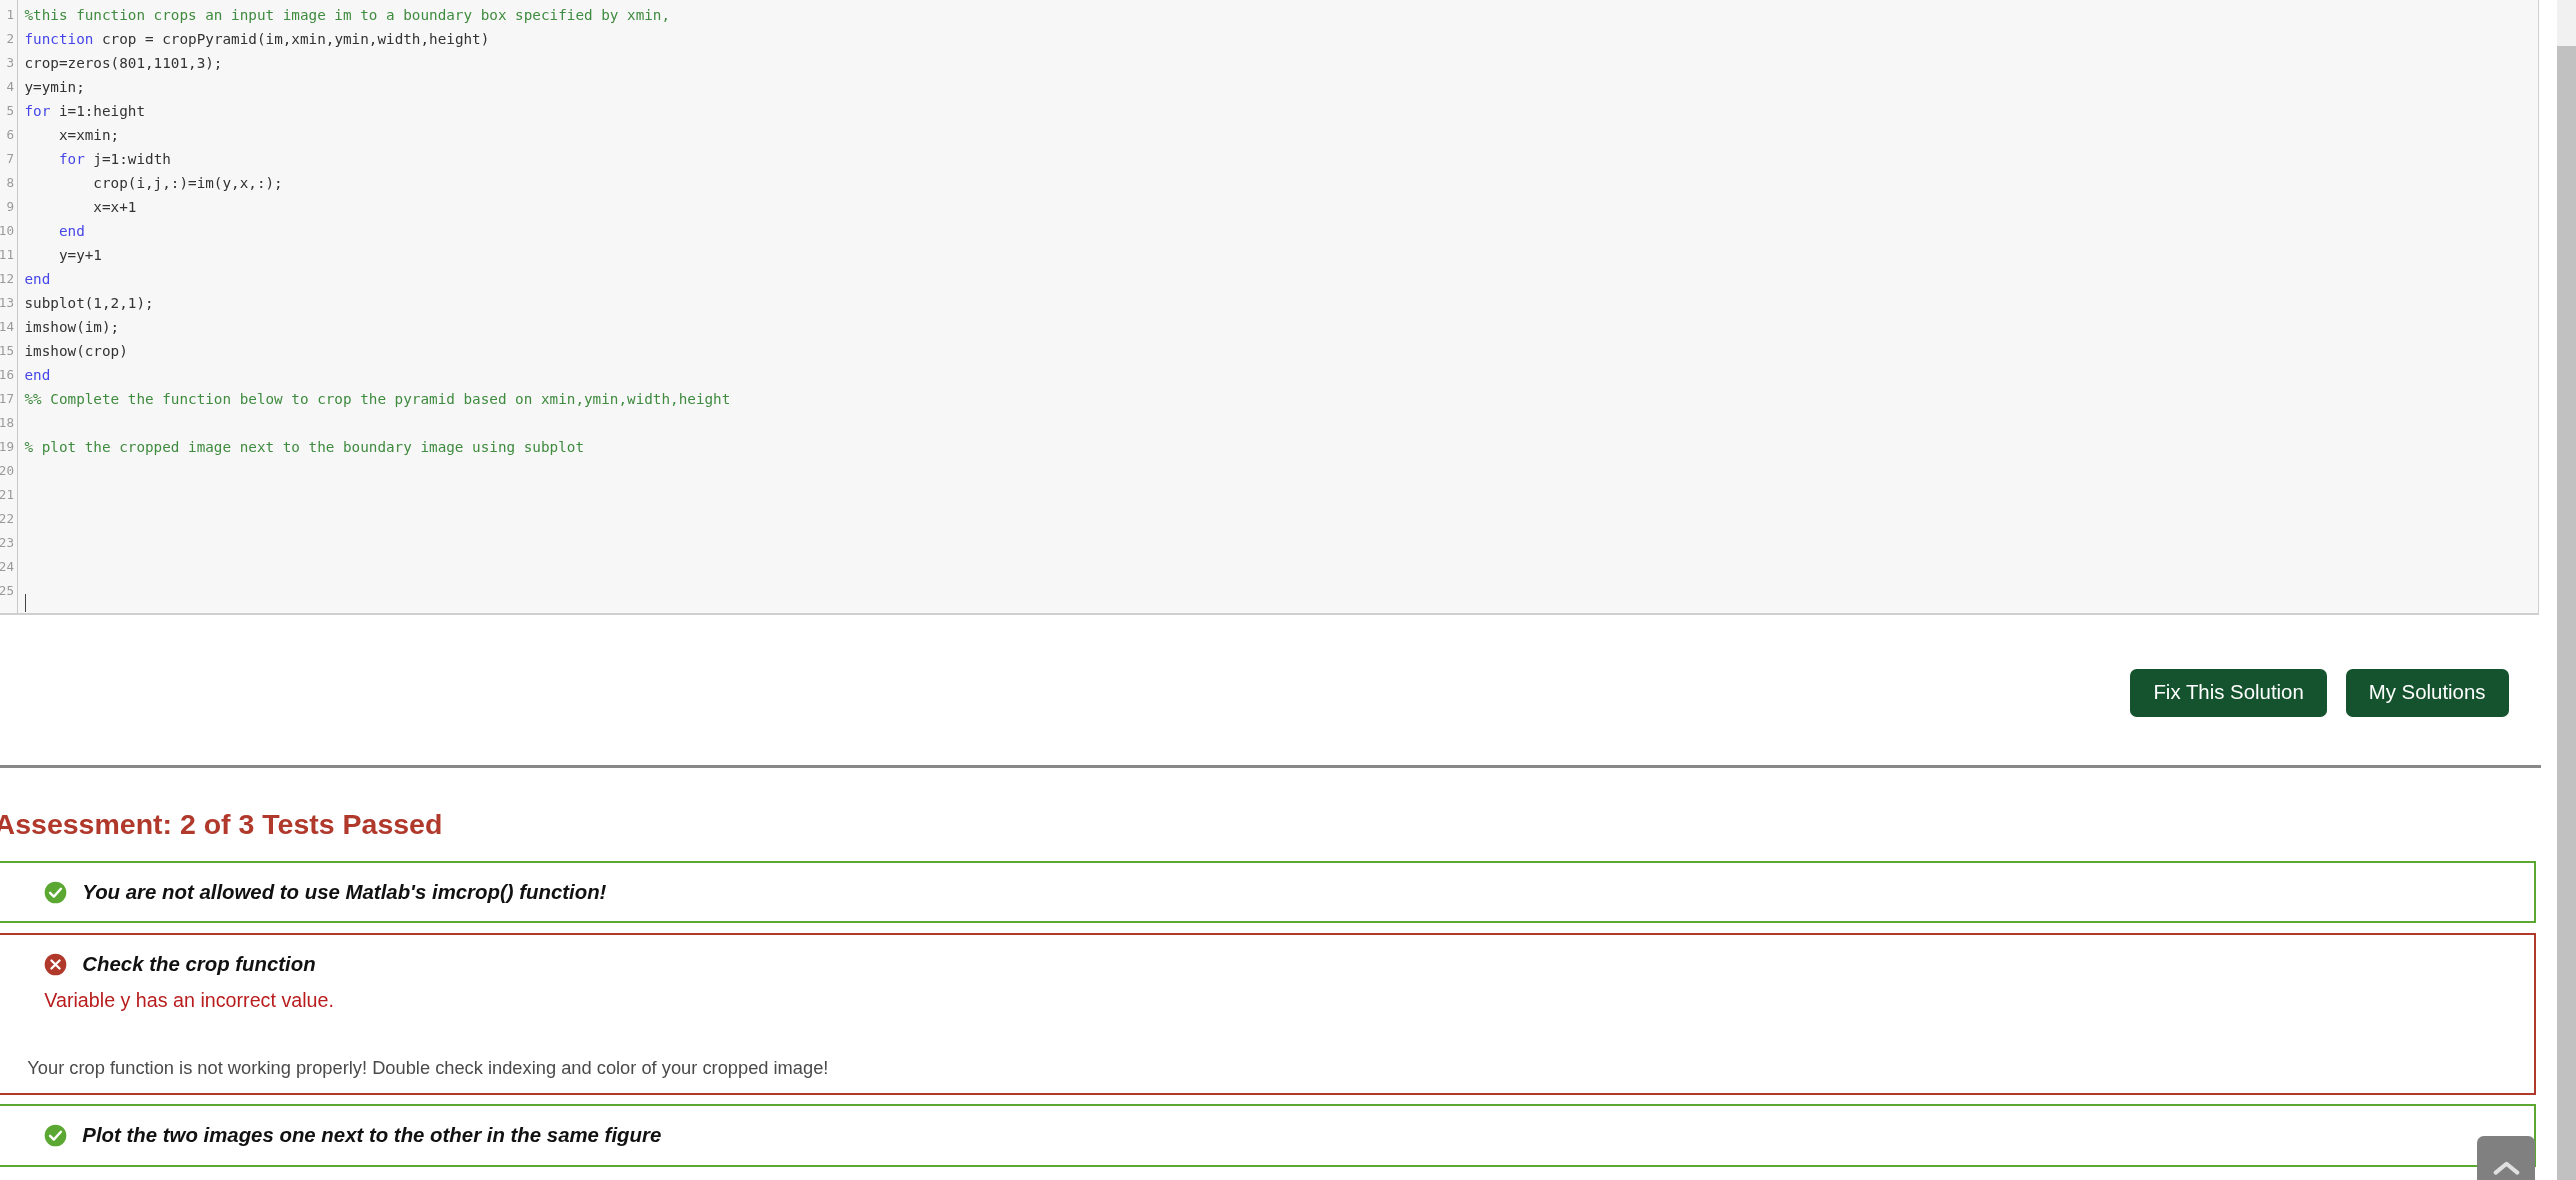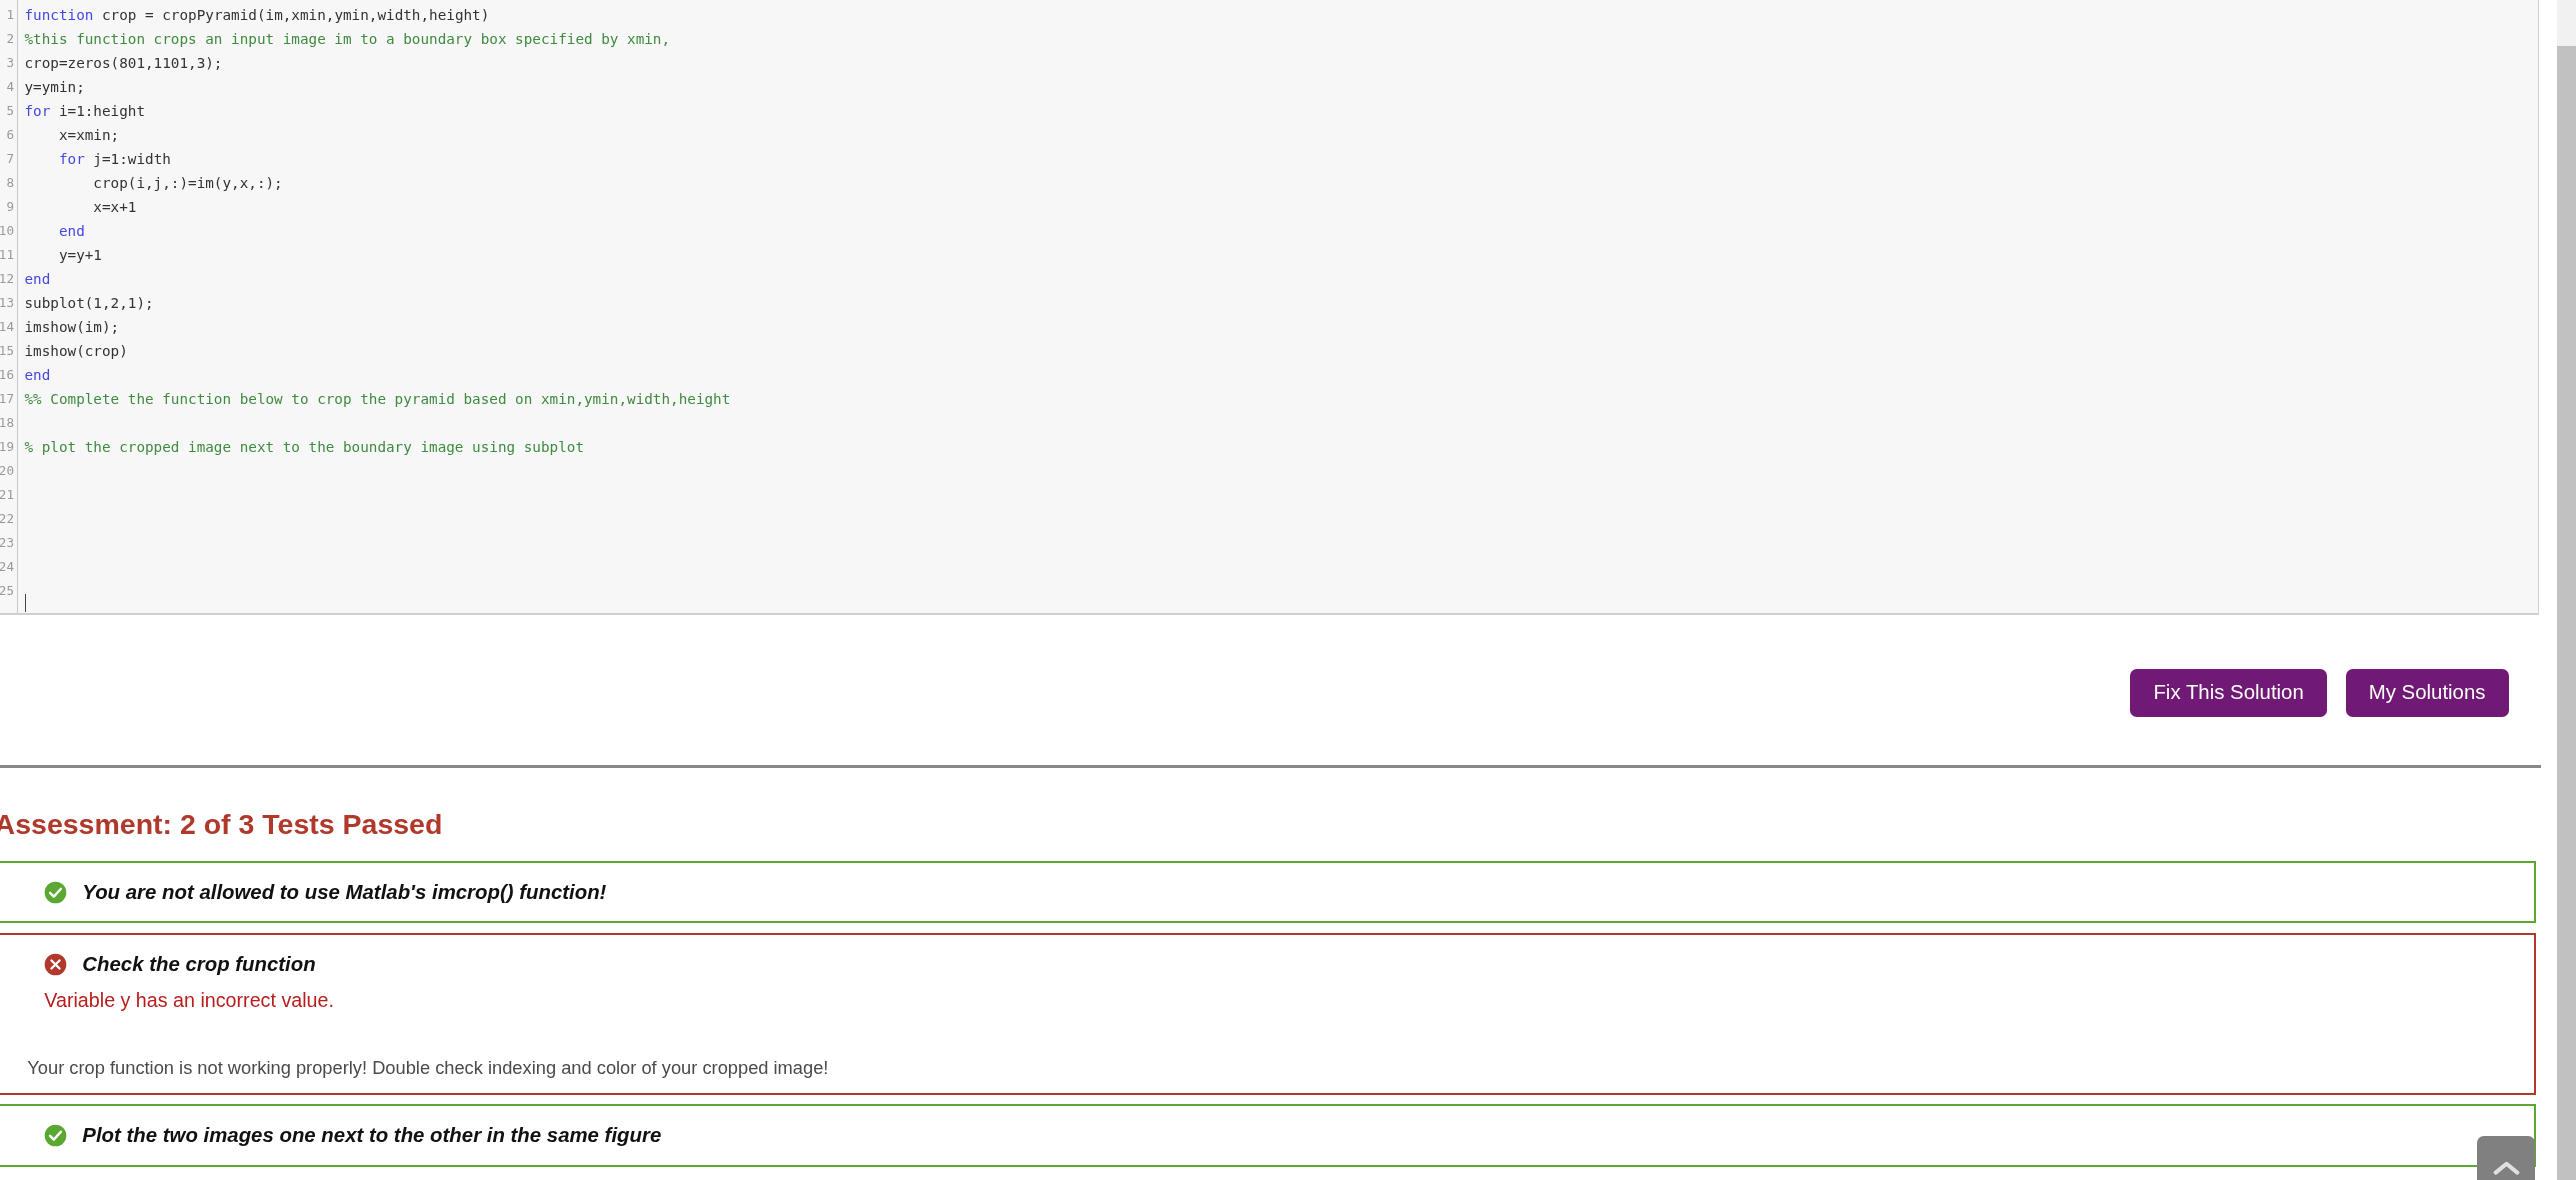--- a/index.html
+++ b/index.html
@@ -86,21 +86,21 @@
     position: absolute;
     left: 0;
     top: 669px;
     width: 2537px;
     display: flex;
     justify-content: flex-end;
     gap: 19px;
     padding-right: 28.5px;
   }
   .btn {
-    background: #701a75;
+    background: #14532d;
     color: #ffffff;
     border: none;
     border-radius: 6.8px;
     padding: 12.2px 23px;
     font-size: 20.4px;
     font-family: "Liberation Sans", sans-serif;
     cursor: pointer;
     line-height: 1.15;
     white-space: nowrap;
   }
@@ -247,22 +247,22 @@
           <span class="ln">19</span>
           <span class="ln">20</span>
           <span class="ln">21</span>
           <span class="ln">22</span>
           <span class="ln">23</span>
           <span class="ln">24</span>
           <span class="ln">25</span>
         </div>
       <div class="code-area" id="code-area">
         <div class="caret"></div>
-      <div class="code-line"><span class="tok-kw">function</span><span class="tok-pl"> crop = cropPyramid(im,xmin,ymin,width,height)</span></div>
-          <div class="code-line"><span class="tok-cm">%this function crops an input image im to a boundary box specified by xmin,</span></div>
+      <div class="code-line"><span class="tok-cm">%this function crops an input image im to a boundary box specified by xmin,</span></div>
+          <div class="code-line"><span class="tok-kw">function</span><span class="tok-pl"> crop = cropPyramid(im,xmin,ymin,width,height)</span></div>
           <div class="code-line"><span class="tok-pl">crop=zeros(801,1101,3);</span></div>
           <div class="code-line"><span class="tok-pl">y=ymin;</span></div>
           <div class="code-line"><span class="tok-kw">for</span><span class="tok-pl"> i=1:height</span></div>
           <div class="code-line"><span class="tok-pl">    x=xmin;</span></div>
           <div class="code-line"><span class="tok-pl">    </span><span class="tok-kw">for</span><span class="tok-pl"> j=1:width</span></div>
           <div class="code-line"><span class="tok-pl">        crop(i,j,:)=im(y,x,:);</span></div>
           <div class="code-line"><span class="tok-pl">        x=x+1</span></div>
           <div class="code-line"><span class="tok-pl">    </span><span class="tok-kw">end</span></div>
           <div class="code-line"><span class="tok-pl">    y=y+1</span></div>
           <div class="code-line"><span class="tok-kw">end</span></div>

